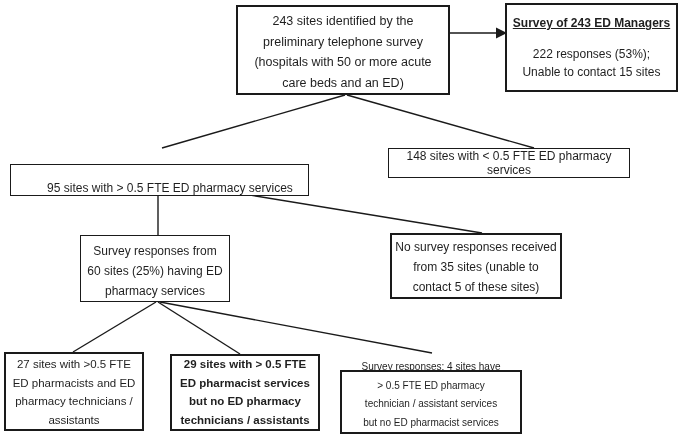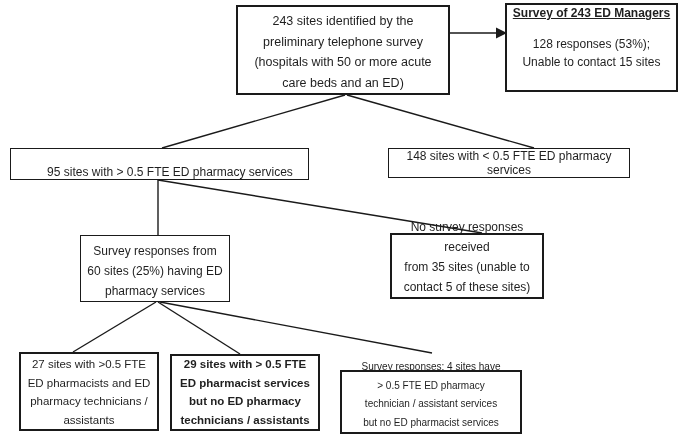--- a/index.html
+++ b/index.html
@@ -42,58 +42,59 @@
   #box-identified {
     left: 236px; top: 5px; width: 214px; height: 90px;
     border-width: 2.5px;
     font-size: 12.5px; line-height: 20.5px;
   }
   
   #box-managers {
     left: 505px; top: 3px; width: 173px; height: 89px;
     border-width: 2.5px;
     justify-content: flex-start;
+    padding-top: 10px;
   }
   #box-managers .title {
     font-weight: bold;
     text-decoration: underline;
     font-size: 12px;
     line-height: 16px;
   }
   #box-managers .body {
     margin-top: 14px;
     font-size: 12px;
     line-height: 18px;
   }
   
   #box-95 {
-    left: 10px; top: 148px; width: 299px; height: 32px;
+    left: 10px; top: 164px; width: 299px; height: 32px;
     border-width: 1.4px;
     font-size: 12px;
     padding-left: 21px;
   }
   #box-148 {
     left: 388px; top: 148px; width: 242px; height: 30px;
     border-width: 1.4px;
     font-size: 12px;
   }
   
   #box-60 {
     left: 80px; top: 235px; width: 150px; height: 67px;
     border-width: 1.8px;
     font-size: 12px; line-height: 20px;
   }
   #box-35 {
-    left: 390px; top: 233px; width: 154px; height: 66px;
+    left: 390px; top: 233px; width: 172px; height: 66px;
     border-width: 2px;
     font-size: 12px; line-height: 20px;
   }
   
   #box-27 {
-    left: 19px; top: 352px; width: 140px; height: 79px;
+    left: 4px; top: 352px; width: 140px; height: 79px;
     border-width: 2px;
     font-size: 11.5px; line-height: 18.5px;
   }
   #box-29 {
     left: 170px; top: 354px; width: 150px; height: 77px;
     border-width: 2px;
     font-size: 11.5px; line-height: 18.5px; font-weight: bold;
   }
   #box-4sites {
     left: 340px; top: 370px; width: 182px; height: 64px;
@@ -124,21 +125,21 @@
 
   <div class="box" id="box-identified">
     <span class="txt">243 sites identified by the
 preliminary telephone survey
 (hospitals with 50 or more acute
 care beds and an ED)</span>
   </div>
 
   <div class="box" id="box-managers">
     <span class="title">Survey of 243 ED Managers</span>
-    <span class="body txt">128 responses (53%);
+    <span class="body txt">222 responses (53%);
 Unable to contact 15 sites</span>
   </div>
 
   <div class="box" id="box-95">
     <span class="txt">95 sites with &gt; 0.5 FTE ED pharmacy services</span>
   </div>
 
   <div class="box" id="box-148">
     <span class="txt">148 sites with &lt; 0.5 FTE ED pharmacy services</span>
   </div>

